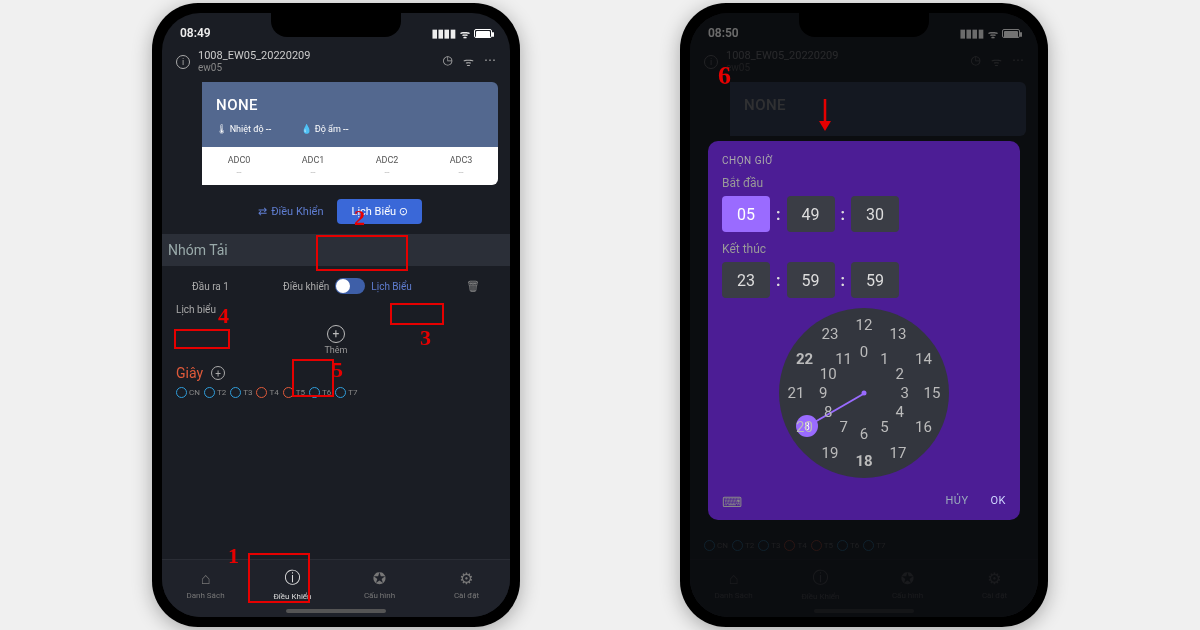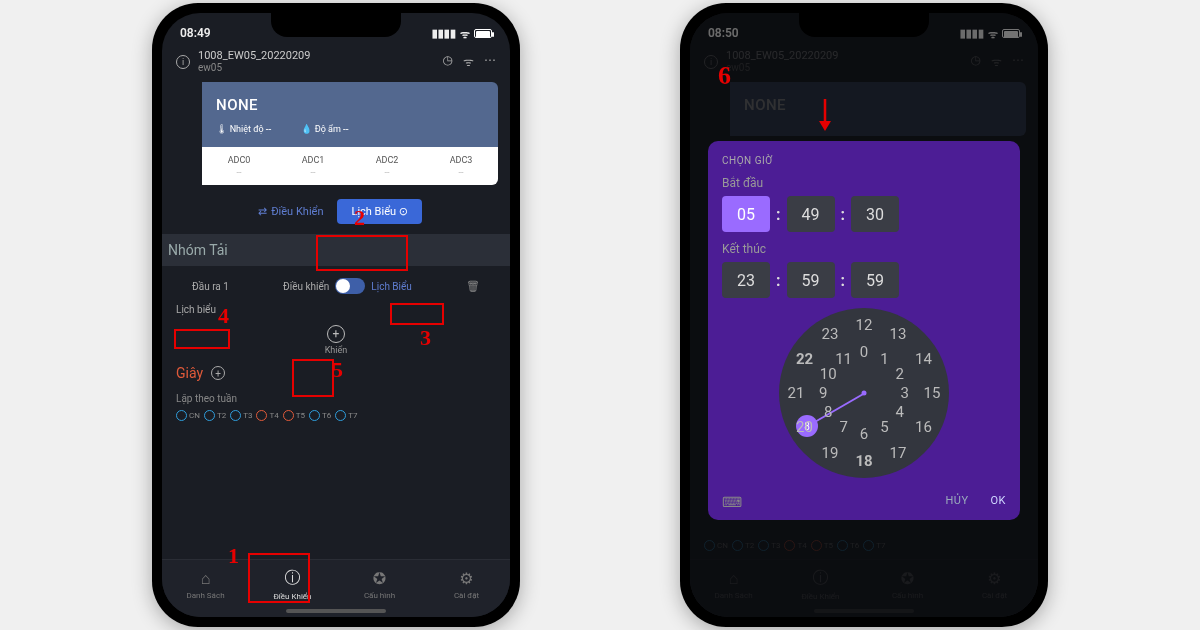--- a/index.html
+++ b/index.html
@@ -361,29 +361,28 @@
         <span class="toggle-sw"></span>
         <span class="link-t">Lịch Biểu</span>
       </div>
       <span class="trash-ic">🗑</span>
     </div>
 
     <div class="sub-label">Lịch biểu</div>
 
     <div class="add-block">
       <div class="add-ic">+</div>
-      <div>Khiển</div>
+      <div>Thêm</div>
     </div>
 
     <div class="giay-row">
       <span class="giay-lbl">Giây</span>
       <span class="plus-ic">+</span>
     </div>
 
-    <div class="week-lbl">Lặp theo tuần</div>
     <div class="days">
       <span class="day">
           <span class="ring" style="border-color:#2f9ddb"></span>
           <span>CN</span>
         </span>
       <span class="day">
           <span class="ring" style="border-color:#2f9ddb"></span>
           <span>T2</span>
         </span>
       <span class="day">

